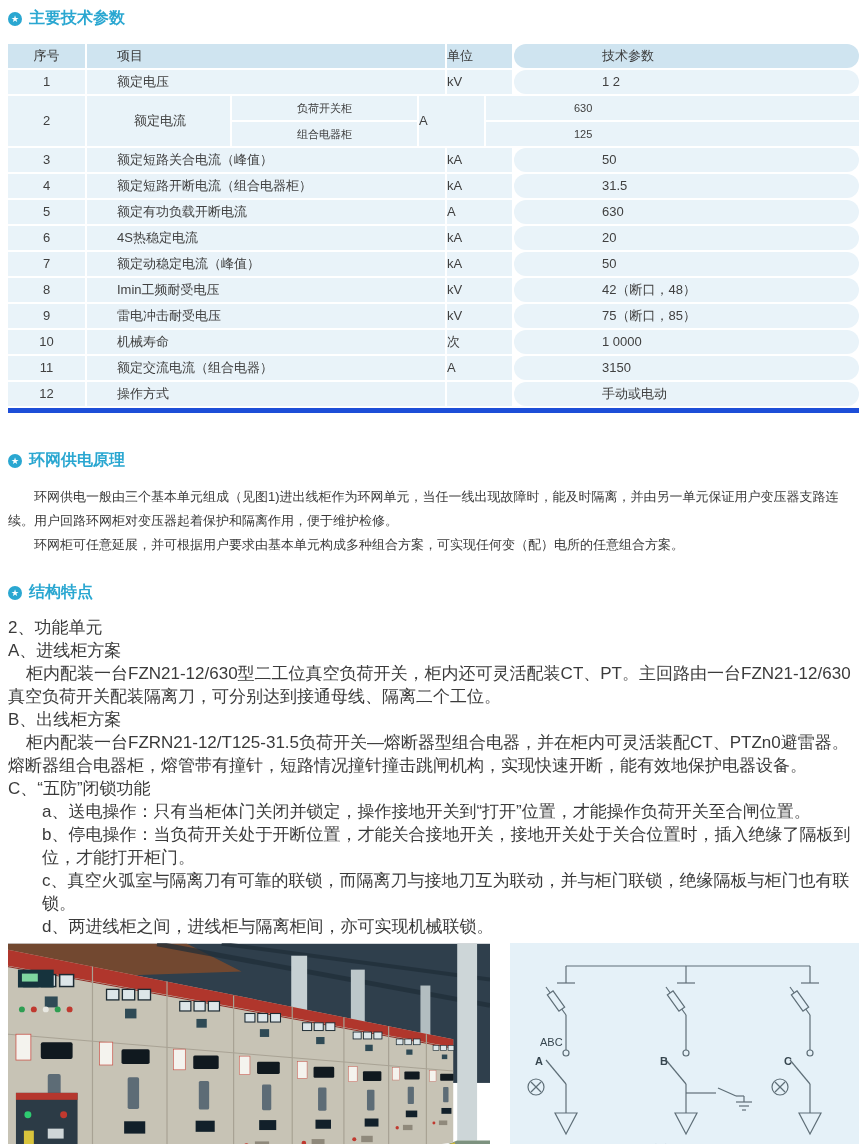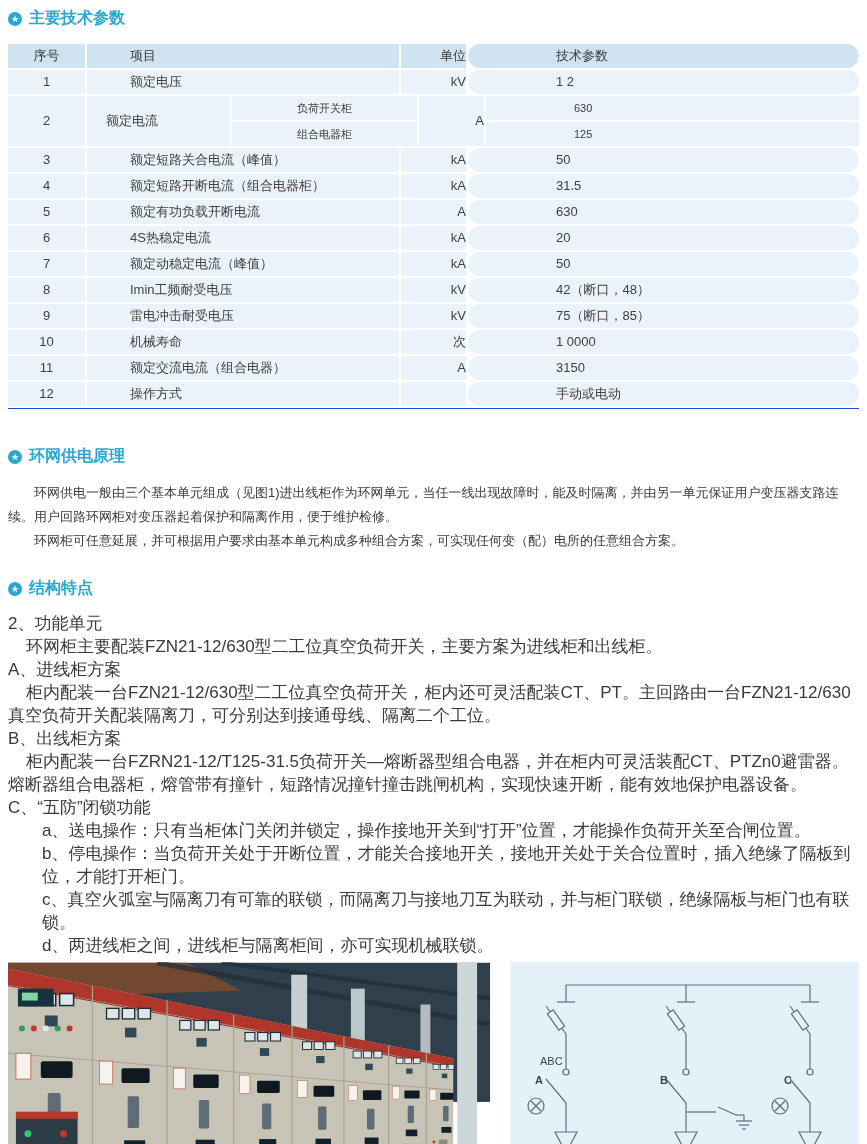--- a/index.html
+++ b/index.html
@@ -8,29 +8,29 @@
     position:relative; width:867px; height:1144px; overflow:hidden;
     background:#ffffff; padding:8px;
     font-family:"Liberation Sans","DejaVu Sans",sans-serif;
     color:#3d3d3d;
   }
   
   .sec-head { display:flex; align-items:center; gap:7px; color:#2aa7d1; font-size:16px; font-weight:bold; }
   .sec-icon { width:14px; height:14px; border-radius:50%; background:#2aa7d1; color:#fff;
     font-size:9px; line-height:14px; text-align:center; flex:0 0 auto; }
   
-  .ptable { margin-top:15px; border-bottom:1px solid #1d4ed8; }
+  .ptable { margin-top:15px; border-bottom:5px solid #1d4ed8; }
   .trow { display:flex; margin-bottom:2px; }
   .cell { background:#e9f3f9; height:24px; line-height:24px; font-size:13px; color:#404040; margin-right:2px; }
   .trow .cell:last-child, .trow .subcol:last-child { margin-right:0;border-radius:12px; }
   .thead .cell { background:#cfe4f0; color:#3a3a3a; }
   .c-no   { width:77px;  text-align:center; }
-  .c-item { width:312px; padding-left:43px; }
-  .c-item2{ width:143px; padding-left:19px; }
-  .c-unit { width:65px;  text-align:right; }
+  .c-item { width:358px; padding-left:30px; }
+  .c-item2{ width:143px; padding-left:47px; }
+  .c-unit { width:65px;  text-align:left; }
   .c-param{ flex:1; padding-left:88px; }
   .tall   { height:50px; line-height:50px; }
   .subcol { display:flex; flex-direction:column; width:185px; margin-right:2px; }
   .subcol.grow { flex:1; width:auto; }
   .scell { background:#e9f3f9; height:24px; line-height:24px; font-size:11px; color:#404040; }
   .scell:first-child { margin-bottom:2px; }
   .scell.center { text-align:center; }
   .scell.padparam { padding-left:88px; }
   
   .ring-text { margin-top:14px; font-size:13px; line-height:24px; color:#3a3a3a; }
@@ -158,21 +158,20 @@
     <p>环网供电一般由三个基本单元组成（见图1)进出线柜作为环网单元，当任一线出现故障时，能及时隔离，并由另一单元保证用户变压器支路连续。用户回路环网柜对变压器起着保护和隔离作用，便于维护检修。</p>
     <p>环网柜可任意延展，并可根据用户要求由基本单元构成多种组合方案，可实现任何变（配）电所的任意组合方案。</p>
   </div>
 
   <div class="sec-head s-struct">
     <span class="sec-icon">★</span>
     <span>结构特点</span>
   </div>
   <div class="struct-text">
     <p class="lvl0">2、功能单元</p>
-    <p class="lvl1">环网柜主要配装FZN21-12/630型二工位真空负荷开关，主要方案为进线柜和出线柜。</p>
     <p class="lvl0">A、进线柜方案</p>
     <p class="lvl1">柜内配装一台FZN21-12/630型二工位真空负荷开关，柜内还可灵活配装CT、PT。主回路由一台FZN21-12/630真空负荷开关配装隔离刀，可分别达到接通母线、隔离二个工位。</p>
     <p class="lvl0">B、出线柜方案</p>
     <p class="lvl1">柜内配装一台FZRN21-12/T125-31.5负荷开关—熔断器型组合电器，并在柜内可灵活装配CT、PTZn0避雷器。熔断器组合电器柜，熔管带有撞针，短路情况撞针撞击跳闸机构，实现快速开断，能有效地保护电器设备。</p>
     <p class="lvl0">C、“五防”闭锁功能</p>
     <p class="lvl2">a、送电操作：只有当柜体门关闭并锁定，操作接地开关到“打开”位置，才能操作负荷开关至合闸位置。</p>
     <p class="lvl2">b、停电操作：当负荷开关处于开断位置，才能关合接地开关，接地开关处于关合位置时，插入绝缘了隔板到位，才能打开柜门。</p>
     <p class="lvl2">c、真空火弧室与隔离刀有可靠的联锁，而隔离刀与接地刀互为联动，并与柜门联锁，绝缘隔板与柜门也有联锁。</p>
     <p class="lvl2">d、两进线柜之间，进线柜与隔离柜间，亦可实现机械联锁。</p>
   </div>

